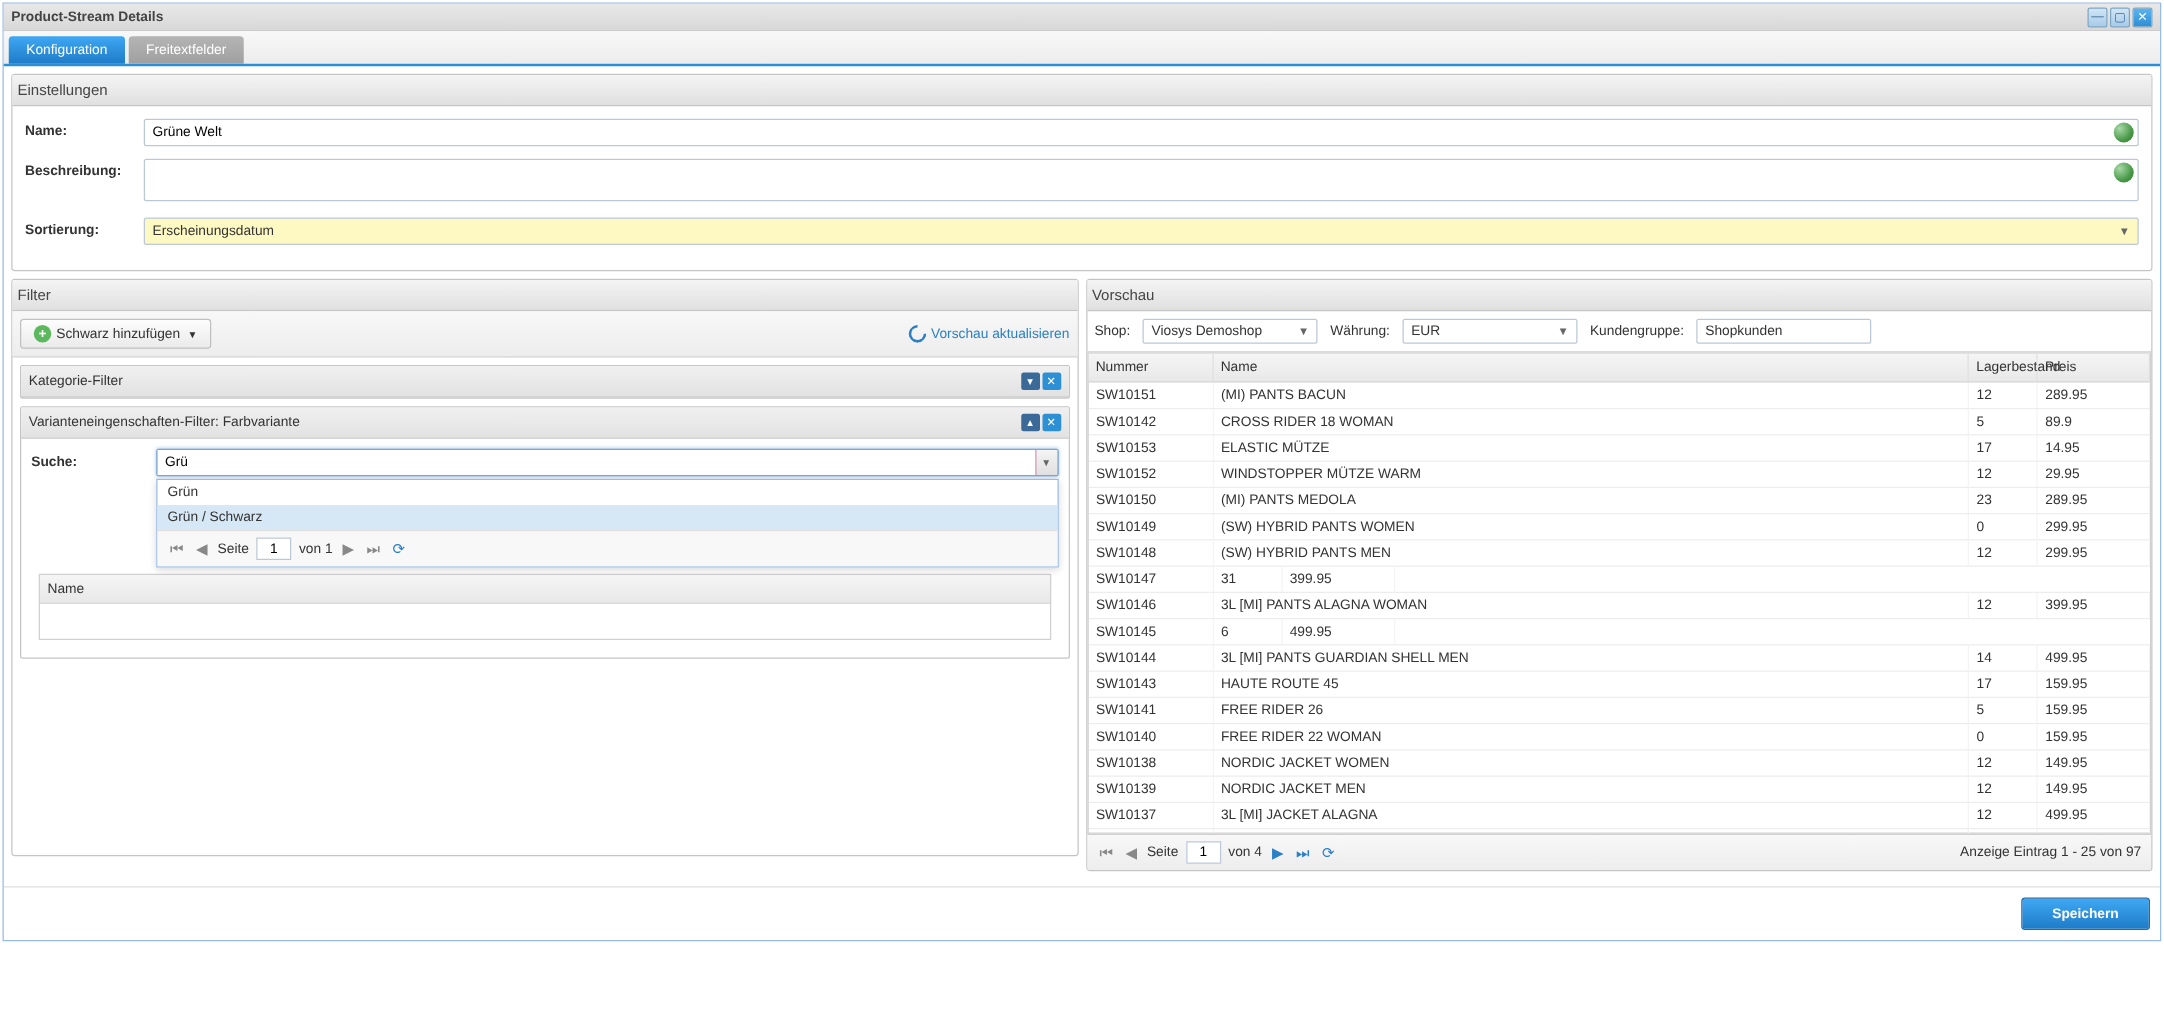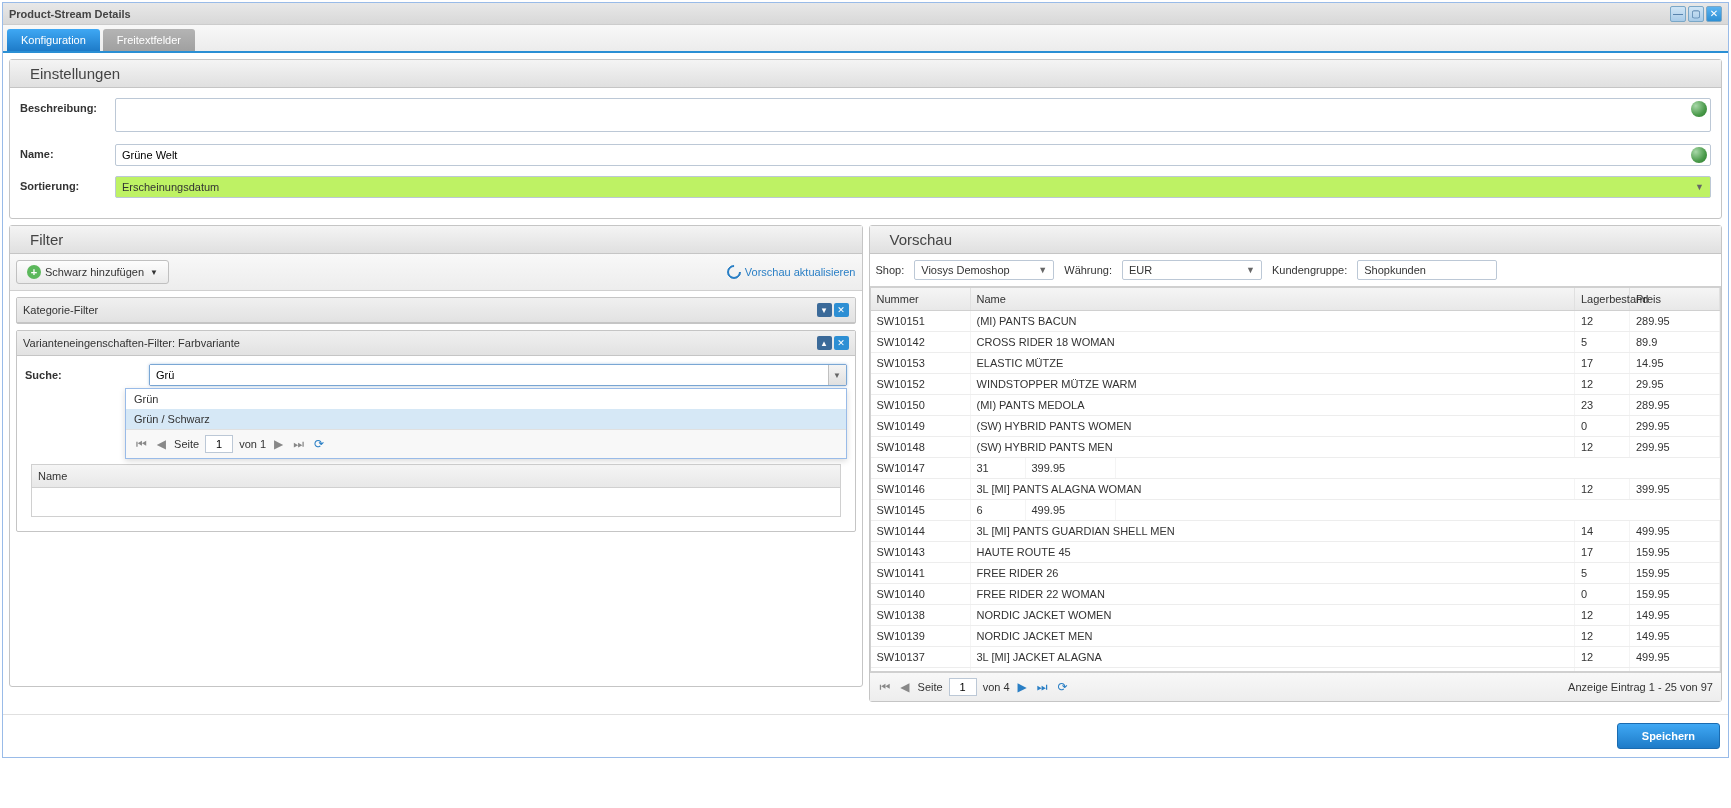--- a/index.html
+++ b/index.html
@@ -8,29 +8,29 @@
 .window-header { background: linear-gradient(#e8e8e8, #d8d8d8); border-bottom: 1px solid #ccc; height: 22px; display: flex; align-items: center; padding: 0 6px; }
 .window-title { font-weight: bold; color: #444; flex: 1; }
 .window-controls { display: flex; gap: 2px; }
 .window-btn { width: 16px; height: 16px; background: linear-gradient(#d0e5f5, #a8cbe8); border: 1px solid #7aa7c7; border-radius: 2px; display: flex; align-items: center; justify-content: center; font-size: 10px; color: #3b6a99; cursor: pointer; }
 .window-btn.close { background: linear-gradient(#5bb3f0, #2d8fd4); color: #fff; }
 .tabs { display: flex; background: linear-gradient(#f8f8f8, #ececec); padding: 4px 4px 0 4px; border-bottom: 2px solid #2a8fd4; }
 .tab { padding: 5px 14px; border-radius: 3px 3px 0 0; background: linear-gradient(#b4b4b4, #a0a0a0); color: #fff; margin-right: 3px; cursor: pointer; font-size: 11px; }
 .tab.active { background: linear-gradient(#3fa8f4, #1e7bc8); }
 .content { padding: 6px; }
 .panel { border: 1px solid #c5c5c5; border-radius: 3px; margin-bottom: 6px; }
-.panel-header { background: linear-gradient(#f4f4f4, #e0e0e0); border-bottom: 1px solid #c5c5c5; padding: 5px 20px; color: #444; font-size: 15px; }
+.panel-header { background: linear-gradient(#f4f4f4, #e0e0e0); border-bottom: 1px solid #c5c5c5; padding: 5px 4px; color: #444; font-size: 12px; }
 .panel-body { padding: 10px; }
 .form-row { display: flex; align-items: flex-start; margin-bottom: 10px; }
 .form-label { width: 95px; font-weight: bold; color: #333; padding-top: 4px; }
 .form-field { flex: 1; position: relative; }
 .text-input { width: 100%; border: 1px solid #bcc8d6; border-radius: 2px; padding: 4px 26px 4px 6px; font-size: 11px; background: #fff; }
 .textarea { width: 100%; height: 34px; border: 1px solid #bcc8d6; border-radius: 2px; padding: 4px 26px 4px 6px; font-size: 11px; resize: none; }
 .globe-icon { position: absolute; right: 4px; top: 3px; width: 16px; height: 16px; border-radius: 50%; background: radial-gradient(circle at 30% 30%, #a8d8a8, #4a9a4a 60%, #2a7a2a); cursor: pointer; }
-.combo { width: 100%; border: 1px solid #bcc8d6; border-radius: 2px; padding: 4px 6px; font-size: 11px; background: #bef264; display: flex; justify-content: space-between; align-items: center; cursor: pointer; }
+.combo { width: 100%; border: 1px solid #bcc8d6; border-radius: 2px; padding: 4px 6px; font-size: 11px; background: #fef9c3; display: flex; justify-content: space-between; align-items: center; cursor: pointer; }
 .combo-arrow { color: #666; font-size: 9px; }
 .two-col { display: flex; gap: 6px; }
 .col-left { flex: 1; }
 .col-right { flex: 1; }
 .toolbar { background: linear-gradient(#f8f8f8, #ededed); border-bottom: 1px solid #d0d0d0; padding: 6px; display: flex; justify-content: space-between; align-items: center; }
 .toolbar-btn { display: inline-flex; align-items: center; gap: 4px; padding: 4px 10px; background: linear-gradient(#fdfdfd, #eaeaea); border: 1px solid #c0c0c0; border-radius: 3px; cursor: pointer; }
 .toolbar-btn .arrow { font-size: 8px; margin-left: 2px; }
 .add-icon { width: 14px; height: 14px; border-radius: 50%; background: #5cb85c; color: #fff; display: flex; align-items: center; justify-content: center; font-weight: bold; font-size: 11px; }
 .refresh-link { color: #2a7fc5; cursor: pointer; display: flex; align-items: center; gap: 4px; }
 .refresh-icon { width: 14px; height: 14px; border: 2px solid #2a7fc5; border-radius: 50%; border-top-color: transparent; transform: rotate(45deg); }
@@ -53,21 +53,21 @@
 .page-btn.active { color: #2a7fc5; }
 .page-input { width: 28px; border: 1px solid #bcc8d6; text-align: center; padding: 2px; font-size: 11px; }
 .filter-group { border: 1px solid #c5c5c5; border-radius: 2px; margin: 6px; }
 .filter-header { background: linear-gradient(#f0f0f0, #e2e2e2); border-bottom: 1px solid #c5c5c5; padding: 5px 6px; display: flex; justify-content: space-between; align-items: center; }
 .filter-tools { display: flex; gap: 2px; }
 .tool-btn { width: 15px; height: 14px; background: #3b6a99; color: #fff; border-radius: 2px; display: flex; align-items: center; justify-content: center; font-size: 9px; cursor: pointer; }
 .tool-btn.close { background: #2d8fd4; }
 .filter-body { padding: 8px; }
 .search-row { display: flex; align-items: center; gap: 10px; position: relative; }
 .search-label { font-weight: bold; width: 90px; }
-.search-combo { flex: 1; border: 1px solid #7aa7d4; border-radius: 2px; display: flex; background: #ec4899; margin-left: 24px; }
+.search-combo { flex: 1; border: 1px solid #7aa7d4; border-radius: 2px; display: flex; background: #ec4899; }
 .search-combo.focused { box-shadow: 0 0 3px rgba(122,167,212,0.6); }
 .search-input { flex: 1; border: none; padding: 4px 6px; font-size: 11px; outline: none; }
 .search-trigger { width: 18px; background: linear-gradient(#f4f4f4, #e0e0e0); border-left: 1px solid #c0c0c0; display: flex; align-items: center; justify-content: center; cursor: pointer; font-size: 8px; color: #666; }
 .dropdown { position: absolute; top: 24px; left: 100px; right: 0; border: 1px solid #99bbe8; background: #fff; z-index: 100; box-shadow: 0 2px 6px rgba(0,0,0,0.15); }
 .dd-item { padding: 4px 8px; cursor: pointer; }
 .dd-item.selected { background: #d6e8f6; }
 .dd-paging { display: flex; align-items: center; gap: 6px; padding: 5px 8px; border-top: 1px solid #e0e0e0; background: #f8f8f8; }
 .inner-grid { border: 1px solid #d0d0d0; margin: 6px; }
 .inner-grid-header { background: linear-gradient(#f5f5f5, #e8e8e8); border-bottom: 1px solid #d0d0d0; padding: 5px 6px; }
 .inner-grid-body { height: 28px; }
@@ -90,30 +90,30 @@
   <div class="tabs">
     <div class="tab active">Konfiguration</div>
     <div class="tab">Freitextfelder</div>
   </div>
 
   <div class="content">
     <div class="panel">
       <div class="panel-header">Einstellungen</div>
       <div class="panel-body">
         <div class="form-row">
+          <div class="form-label">Name:</div>
+          <div class="form-field">
+            <input class="text-input" value="Grüne Welt" style="">
+            <div class="globe-icon"></div>
+          </div>
+        </div>
+        <div class="form-row">
           <div class="form-label">Beschreibung:</div>
           <div class="form-field">
             <textarea class="textarea" style=""></textarea>
-            <div class="globe-icon"></div>
-          </div>
-        </div>
-        <div class="form-row">
-          <div class="form-label">Name:</div>
-          <div class="form-field">
-            <input class="text-input" value="Grüne Welt" style="">
             <div class="globe-icon"></div>
           </div>
         </div>
         <div class="form-row">
           <div class="form-label">Sortierung:</div>
           <div class="form-field">
             <div class="combo">
               <span>Erscheinungsdatum</span>
               <span class="combo-arrow">▼</span>
             </div>

